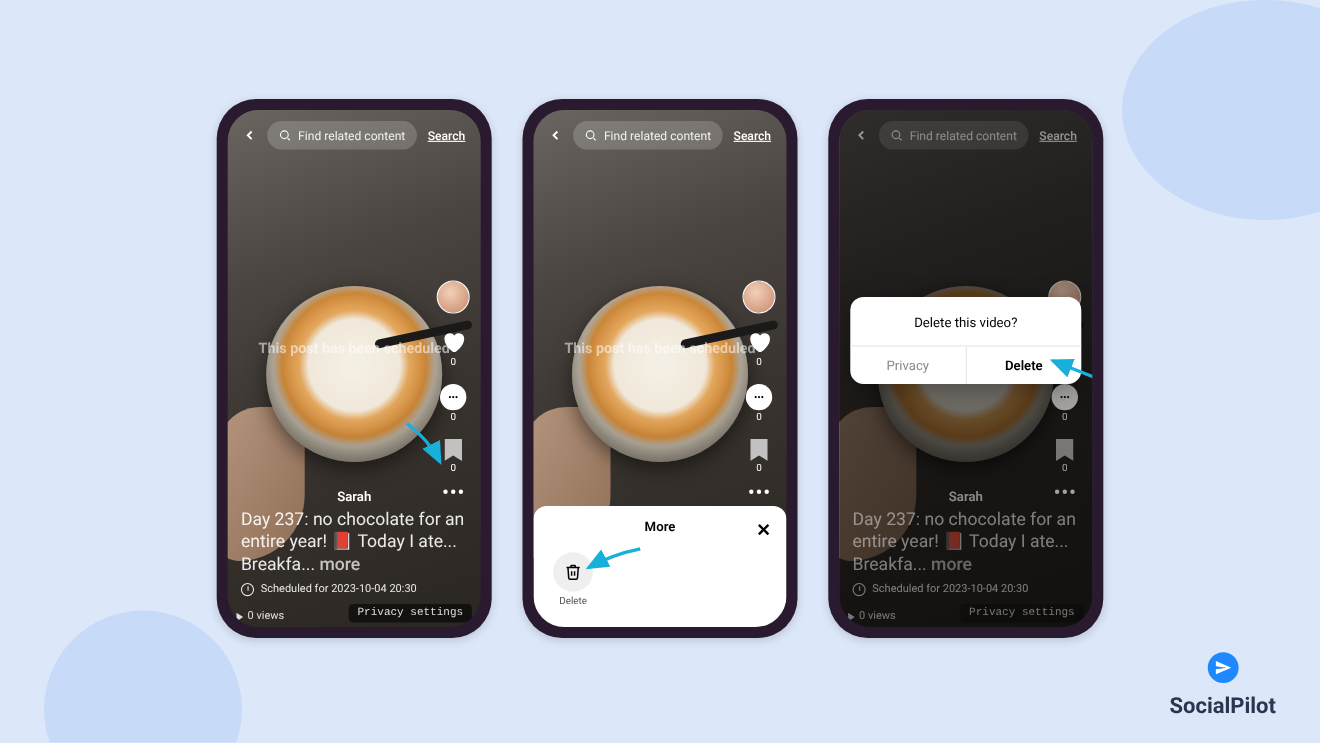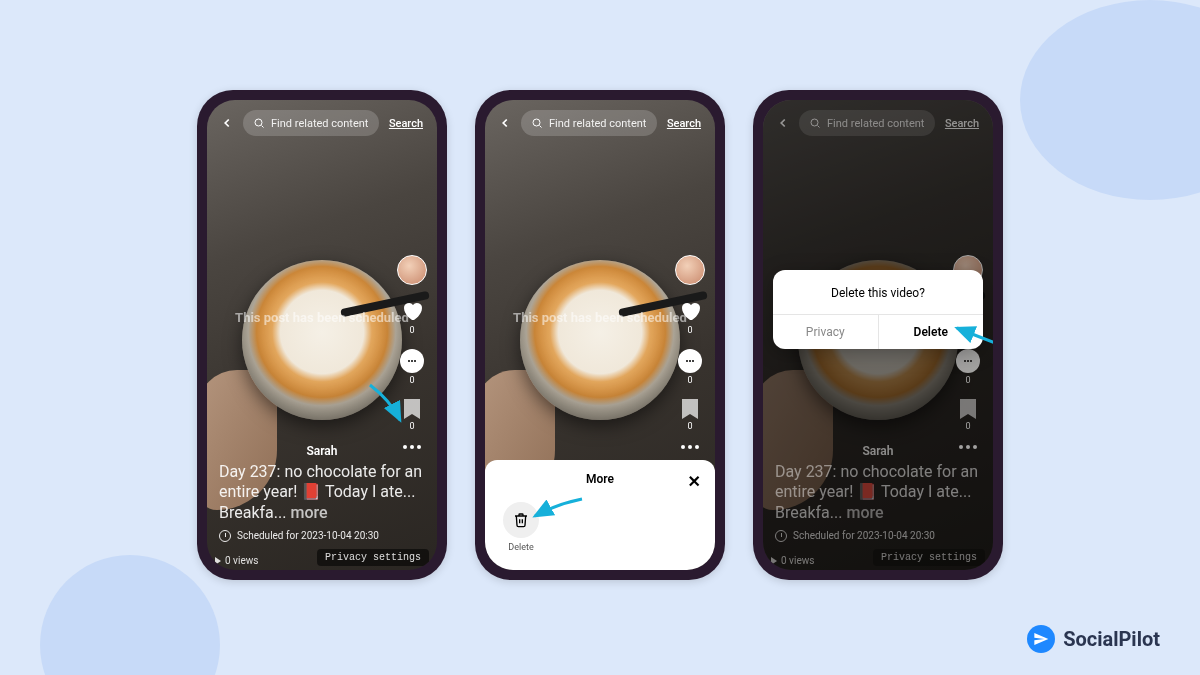--- a/index.html
+++ b/index.html
@@ -205,21 +205,21 @@
   }
   .dialog-title { text-align:center; padding:16px 10px 14px; font-size:12px; color:#000; }
   .dialog-btns { display:flex; border-top:1px solid #e5e5e5; }
   .dialog-btns div { flex:1; text-align:center; padding:10px 0; font-size:12px; }
   .dialog-btns div:first-child { color:#888; border-right:1px solid #e5e5e5; }
   .dialog-btns div:last-child { color:#000; font-weight:600; }
   .brand {
     position:absolute;
     bottom: 22px; right: 40px;
     display:flex; align-items:center; gap:8px;
-    font-size:20px; font-weight:700; color:#2a3550;
+    font-size:20px; font-weight:700; color:#2a3550;flex-direction:column;
   }
   .brand-icon {
     width:28px;height:28px;border-radius:50%;background:#1e88ff;display:flex;align-items:center;justify-content:center;
   }
 </style>
 </head>
 <body>
 
 <div class="bg-blob-1"></div>
 <div class="bg-blob-2"></div>

